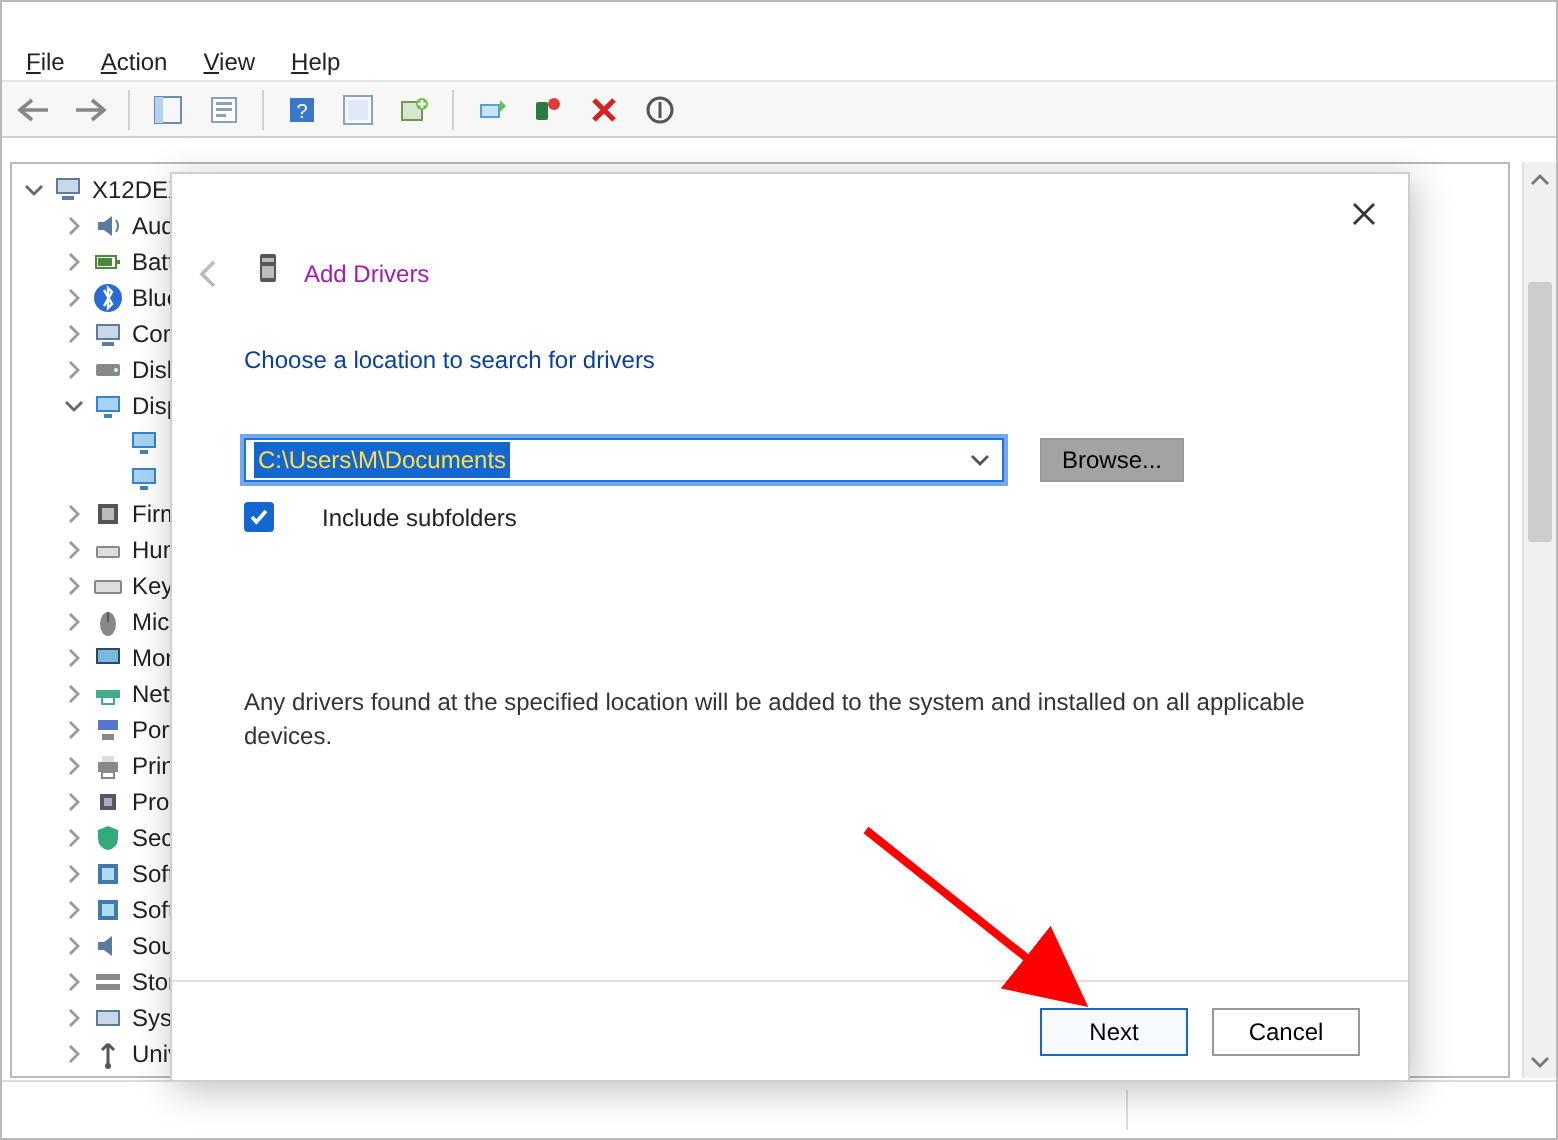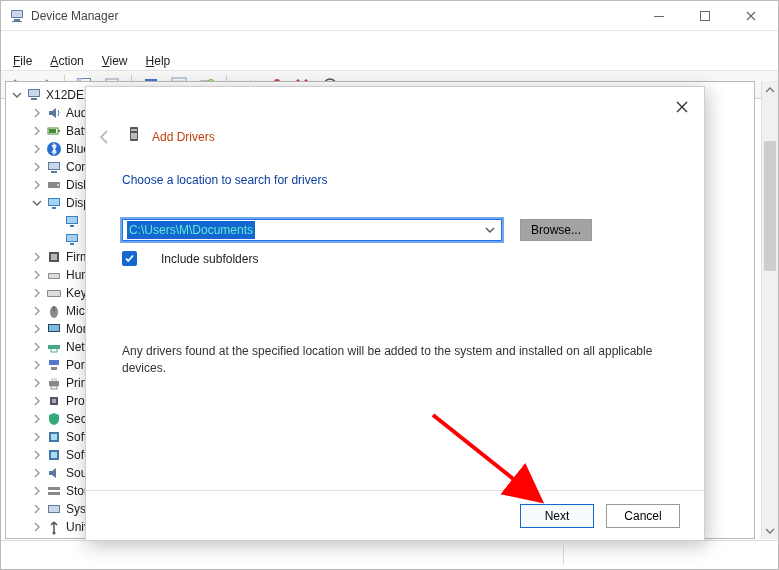--- a/index.html
+++ b/index.html
@@ -36,68 +36,41 @@
   .vscroll { position: absolute; right: 0; top: 80px; bottom: 30px; width: 17px; background: #f0f0f0; border-left: 1px solid #e0e0e0; }
   .vscroll .cap { height: 17px; display:flex; align-items:center; justify-content:center; color:#666; }
   .vscroll .thumb { position:absolute; left:2px; right:2px; top: 60px; height: 130px; background:#cdcdcd; border-radius:2px; }
   .statusbar { position:absolute; left:0; right:0; bottom:0; height:29px; border-top:1px solid #dcdcdc; background:#fff; }
   .status-line { position:absolute; left:562px; top:4px; bottom:4px; width:1px; background:#dcdcdc; }
   
   .modal { position:absolute; left: 84px; top: 85px; width: 620px; height: 455px; background:#fff; border:1px solid #cfcfcf; box-shadow: 2px 4px 18px rgba(0,0,0,0.25); }
   .modal-close { position:absolute; right: 10px; top: 8px; width: 24px; height: 24px; display:flex; align-items:center; justify-content:center; color:#444; }
   .modal-header { position:absolute; left: 8px; top: 38px; display:flex; align-items:center; gap: 10px; }
   .modal-back { width: 22px; height: 22px; display:flex; align-items:center; justify-content:center; color:#888; }
-  .modal-title { font-size: 12px; color:#c2410c; }
+  .modal-title { font-size: 12px; color:#a21caf; }
   .modal-subtitle { position:absolute; left: 36px; top: 86px; font-size: 12px; color: #0a3ea0; }
   .path-row { position:absolute; left: 36px; top: 132px; display:flex; align-items:center; gap: 18px; }
   .path-input { width: 380px; height: 22px; border:1px solid #1a73e8; outline: 2px solid #76a7e8; background:#fff; display:flex; align-items:center; justify-content:space-between; padding: 0 2px 0 4px; }
-  .path-input .sel { background:#1467d1; color:#5eead4; padding: 0 2px; line-height: 18px; font-size:12px; }
+  .path-input .sel { background:#1467d1; color:#fde047; padding: 0 2px; line-height: 18px; font-size:12px; }
   .path-input .dd { width:18px; height:18px; display:flex; align-items:center; justify-content:center; color:#555; }
   .browse-btn { width: 72px; height: 22px; border:1px solid #999; background:#a3a3a3; font-size:12px; display:flex; align-items:center; justify-content:center; }
   .chkrow { position:absolute; left: 36px; top: 164px; display:flex; align-items:center; gap: 24px; font-size:12px; color:#222; }
   .chkbox { width:15px; height:15px; background:#1467d1; border-radius:2px; display:flex; align-items:center; justify-content:center; color:#fff; }
   .explain { position:absolute; left: 36px; right: 21px; top: 256px; font-size:12px; color:#333; line-height: 1.45; }
   .modal-footer { position:absolute; left:0; right:0; bottom:0; height: 50px; border-top:1px solid #e0e0e0; display:flex; align-items:center; justify-content:flex-end; gap: 12px; padding-right: 24px; }
   .btn { min-width: 74px; height: 24px; border:1px solid #999; background:#fff; font-size:12px; display:flex; align-items:center; justify-content:center; padding: 0 0; }
   .btn.primary { border-color:#1467d1; background:#f7fbff; }
   
   .arrow { position:absolute; pointer-events:none; }
 </style>
 </head>
 <body>
 
 <div class="app-window">
 
-  <div class="titlebar">
-    <span class="app-icon">
-      <svg width="16" height="16" viewBox="0 0 16 16">
-          <rect x="2" y="2" width="12" height="8" rx="1" fill="#5e7a9e"></rect>
-          <rect x="3" y="3" width="10" height="6" fill="#c9d7ea"></rect>
-          <rect x="5" y="11" width="6" height="2" fill="#5e7a9e"></rect>
-          <rect x="3" y="13" width="10" height="1" fill="#5e7a9e"></rect>
-        </svg>
-    </span>
-    <span class="title">Device Manager</span>
-    <span class="spacer"></span>
-    <div class="winbtn">
-      <svg width="12" height="12" viewBox="0 0 12 12">
-          <rect x="1" y="6" width="10" height="1" fill="#666"></rect>
-        </svg>
-    </div>
-    <div class="winbtn">
-      <svg width="12" height="12" viewBox="0 0 12 12">
-          <rect x="1.5" y="1.5" width="9" height="9" fill="none" stroke="#666"></rect>
-        </svg>
-    </div>
-    <div class="winbtn">
-      <svg width="12" height="12" viewBox="0 0 12 12">
-          <path d="M2 2 L10 10 M10 2 L2 10" stroke="#666" stroke-width="1.2"></path>
-        </svg>
-    </div>
-  </div>
 
   <div class="menubar">
     <div class="menuitem"><span><u>F</u><span></span>ile</span></div>
     <div class="menuitem"><span><u>A</u>ction</span></div>
     <div class="menuitem"><span><u>V</u>iew</span></div>
     <div class="menuitem"><span><u>H</u>elp</span></div>
   </div>
 
   <div class="toolbar">
     <div class="tbtn">

